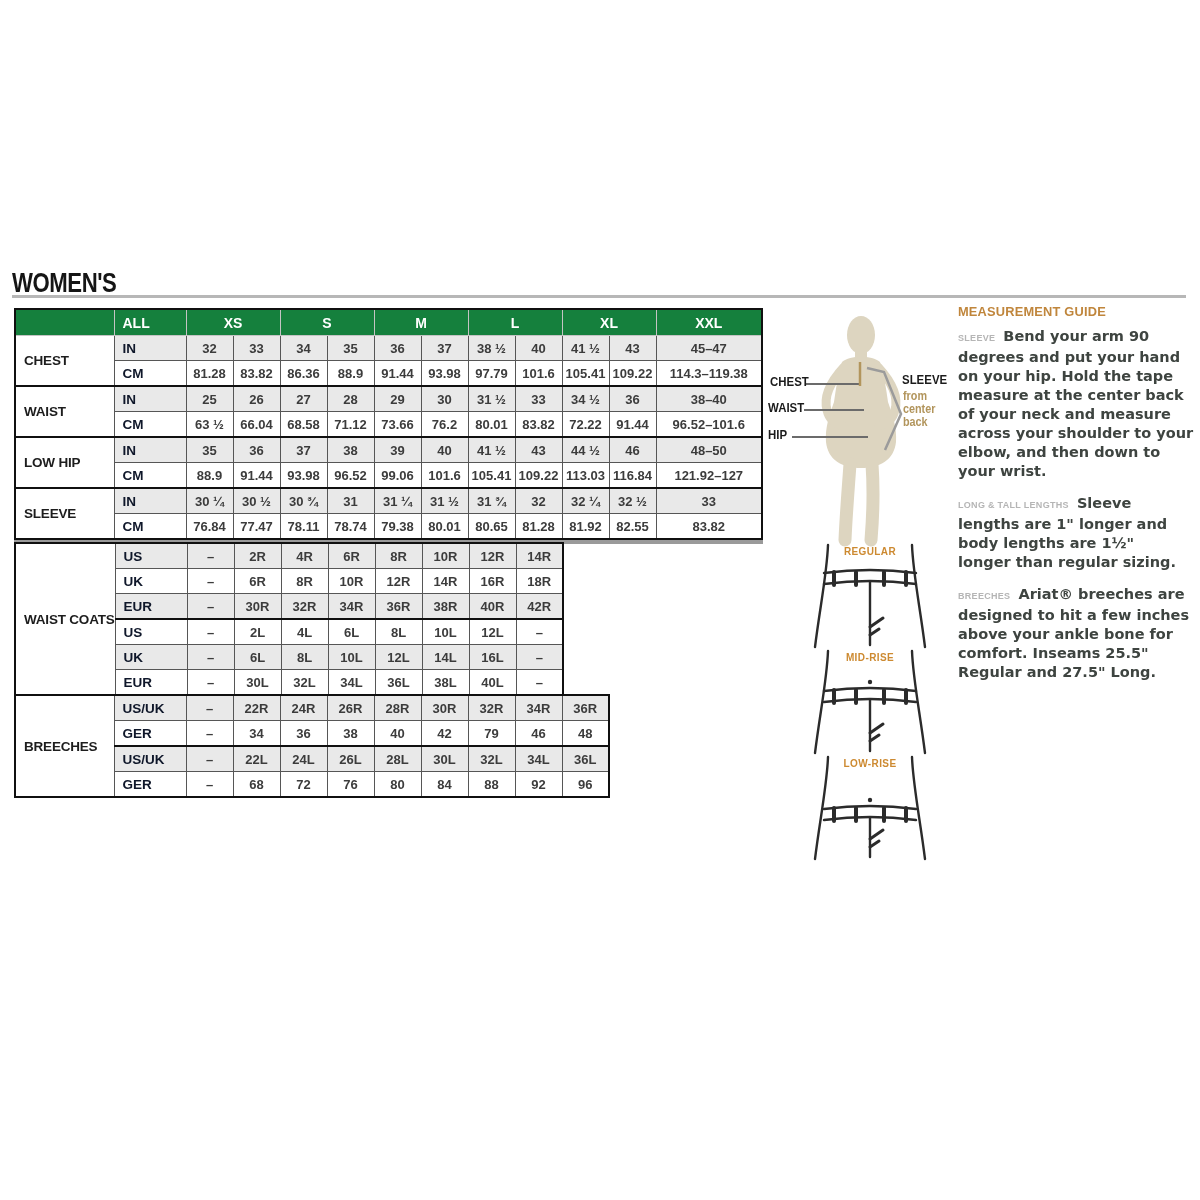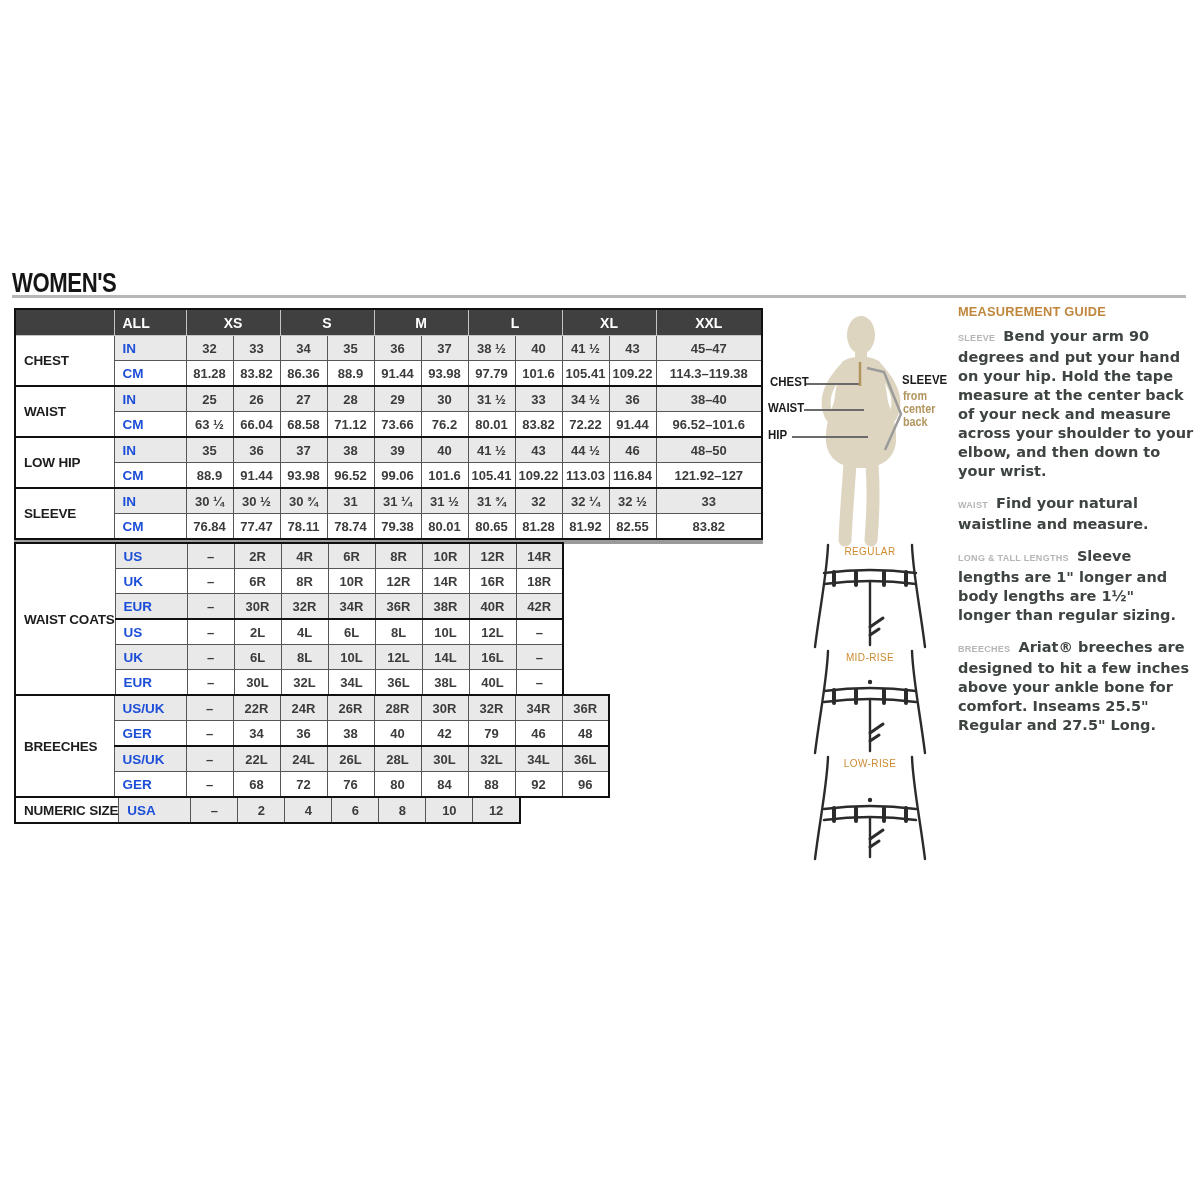--- a/index.html
+++ b/index.html
@@ -8,42 +8,42 @@
 
   
   .page-title{position:absolute;left:12px;top:268px;font-size:27px;font-weight:bold;color:#151515;
               letter-spacing:-.5px;transform:scaleX(.82);transform-origin:left top;white-space:nowrap;}
   .title-rule{position:absolute;left:12px;top:295px;width:1174px;height:3px;background:#b7b7b7;}
 
   
   .tables{position:absolute;left:14px;top:308px;}
   table.sz{border-collapse:collapse;table-layout:fixed;border:2px solid #101010;margin-top:-2px;}
   table.sz:first-child{margin-top:0;}
-  table.sz th{background:#404040;color:#fff;font-size:14px;font-weight:bold;height:25px;
+  table.sz th{background:#15803d;color:#fff;font-size:14px;font-weight:bold;height:25px;
               border:1px solid #c4c4c4;padding:0;text-align:center;}
   table.sz th.all,table.sz td.unit,table.sz td.rowhead{text-align:left;padding-left:8px;}
   table.sz td{border:1px solid #565656;height:24px;padding:0;text-align:center;
               font-size:13px;font-weight:bold;color:#3c3c3c;white-space:nowrap;overflow:hidden;}
   table.sz td.rowhead{background:#fff;font-size:13.5px;color:#1d1d1d;letter-spacing:-.2px;}
-  table.sz td.unit{font-size:13.5px;color:#1d4ed8;}
+  table.sz td.unit{font-size:13.5px;color:#0f172a;}
   table.sz tr.shade td{background:#e9e9e9;}
   table.sz tr.shade td.rowhead,table.sz tr td.rowhead{background:#fff;}
   table.sz tr.thick td{border-top:2px solid #101010;}
   .divider-strip{height:4px;background:#9a9a9a;width:749px;}
 
   
   .fig-label{position:absolute;font-size:13px;font-weight:bold;color:#1b1b1b;
              transform:scaleX(.88);transform-origin:left top;white-space:nowrap;}
   .fig-sub{position:absolute;font-size:12px;line-height:13px;font-weight:bold;color:#b2955c;
            white-space:pre-line;transform:scaleX(.9);transform-origin:left top;}
 
   
   .rise{position:absolute;width:120px;height:106px;}
   .rise-label{position:absolute;top:3px;left:0;right:0;text-align:center;font-size:10px;
-              font-weight:normal;color:#cd8a31;letter-spacing:.4px;}
+              font-weight:bold;color:#cd8a31;letter-spacing:.4px;}
   .rise svg{position:absolute;left:0;top:0;}
 
   
   .guide{position:absolute;left:958px;top:304px;width:238px;}
   .guide-heading{font-size:13.5px;font-weight:bold;color:#c0863c;letter-spacing:.2px;
                  margin:0 0 8px 0;transform:scaleX(.95);transform-origin:left top;white-space:nowrap;}
   .guide p{margin:0 0 13px 0;font-size:14.5px;line-height:19px;font-weight:bold;color:#3e4440;
            white-space:pre-line;font-family:"DejaVu Sans","Liberation Sans",sans-serif;}
   .guide .term{font-size:9px;color:#b5b5b5;letter-spacing:.3px;margin-right:3px;
                font-family:"Liberation Sans",sans-serif;}
@@ -344,46 +344,20 @@
             <td class="unit">GER</td>
             <td>–</td>
             <td>68</td>
             <td>72</td>
             <td>76</td>
             <td>80</td>
             <td>84</td>
             <td>88</td>
             <td>92</td>
             <td>96</td>
-          </tr>
-        </tbody>
-      </table>
-      <table class="sz">
-        <colgroup>
-          <col style="width: 99px;">
-          <col style="width: 72px;">
-          <col style="width: 47px;">
-          <col style="width: 47px;">
-          <col style="width: 47px;">
-          <col style="width: 47px;">
-          <col style="width: 47px;">
-          <col style="width: 47px;">
-          <col style="width: 47px;">
-        </colgroup>
-        <tbody>
-          <tr class="shade">
-            <td class="rowhead" rowspan="1">NUMERIC SIZE</td>
-            <td class="unit">USA</td>
-            <td>–</td>
-            <td>2</td>
-            <td>4</td>
-            <td>6</td>
-            <td>8</td>
-            <td>10</td>
-            <td>12</td>
           </tr>
         </tbody>
       </table>
     </div>
 
   <svg viewBox="0 0 200 240" style="position:absolute;left:760px;top:310px;width:200px;height:240px;">
     <g fill="#ddd5c0" stroke="none">
       <ellipse cx="101" cy="25" rx="14" ry="19"></ellipse>
       <rect x="95" y="36" width="12" height="18"></rect>
       <path d="M82,52 C90,45 112,45 120,52 C124,64 126,78 128,92 C133,106 137,118 136,132 C134,150 120,158 101,158 C82,158 68,150 66,132 C65,118 69,106 74,92 C76,78 78,64 82,52 Z"></path>
@@ -467,20 +441,19 @@
           </g>
         </svg>
         <div class="rise-label">LOW-RISE</div>
       </div>
     </div>
 
   <div class="guide">
     <div class="guide-heading">MEASUREMENT GUIDE</div>
     <div id="guide-entries">
         <p><span class="term">SLEEVE</span> Bend your arm 90 degrees and put your hand on your hip. Hold the tape measure at the center back of your neck and measure across your shoulder to your elbow, and then down to your wrist.</p>
-        <p><span class="term">WAIST</span> Find your natural waistline and measure.</p>
         <p><span class="term">LONG &amp; TALL LENGTHS</span> Sleeve lengths are 1" longer and body lengths are 1½"
 longer than regular sizing.</p>
         <p><span class="term">BREECHES</span> Ariat® breeches are designed to hit a few inches above your ankle bone for comfort. Inseams 25.5" Regular and 27.5" Long.</p>
       </div>
   </div>
 
 </div>
 
 </body></html>

